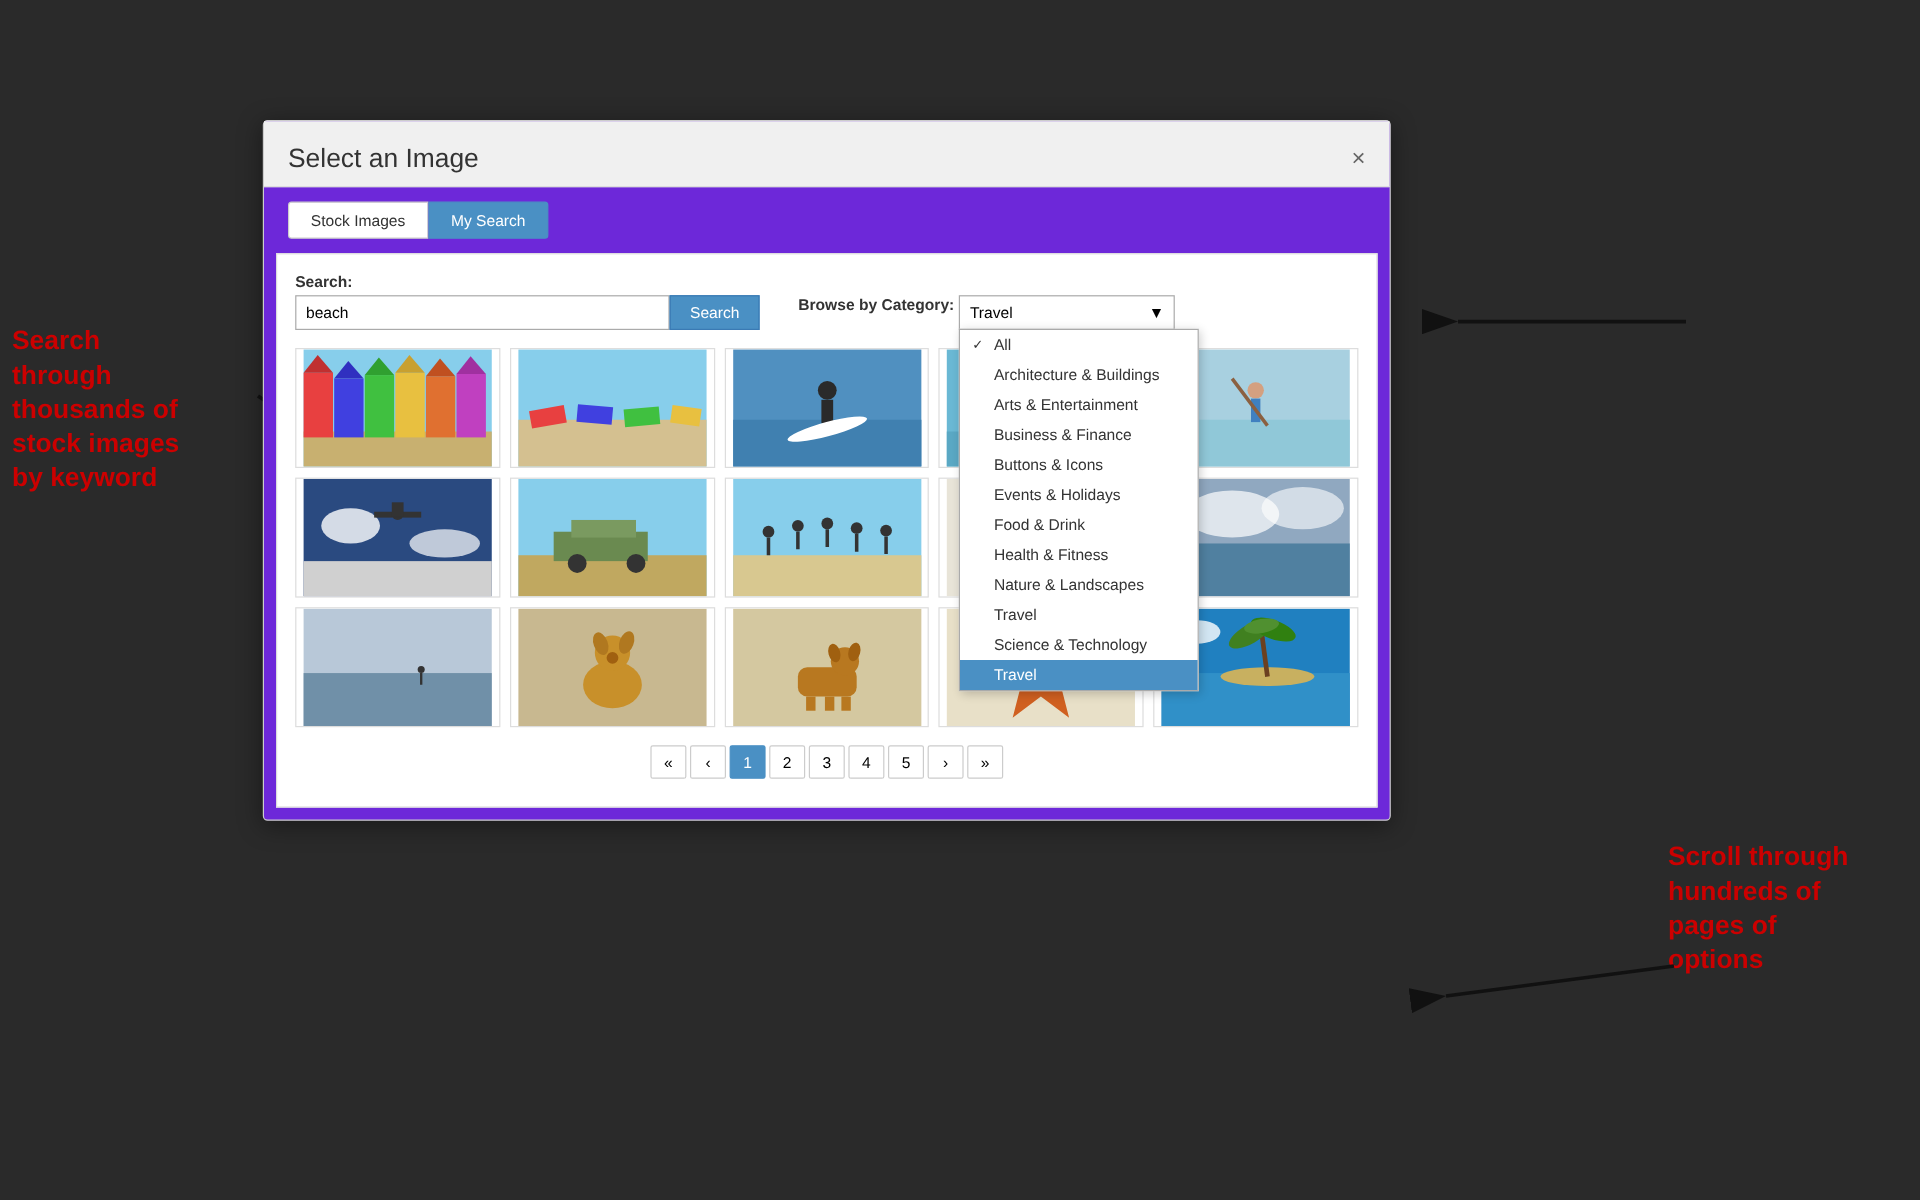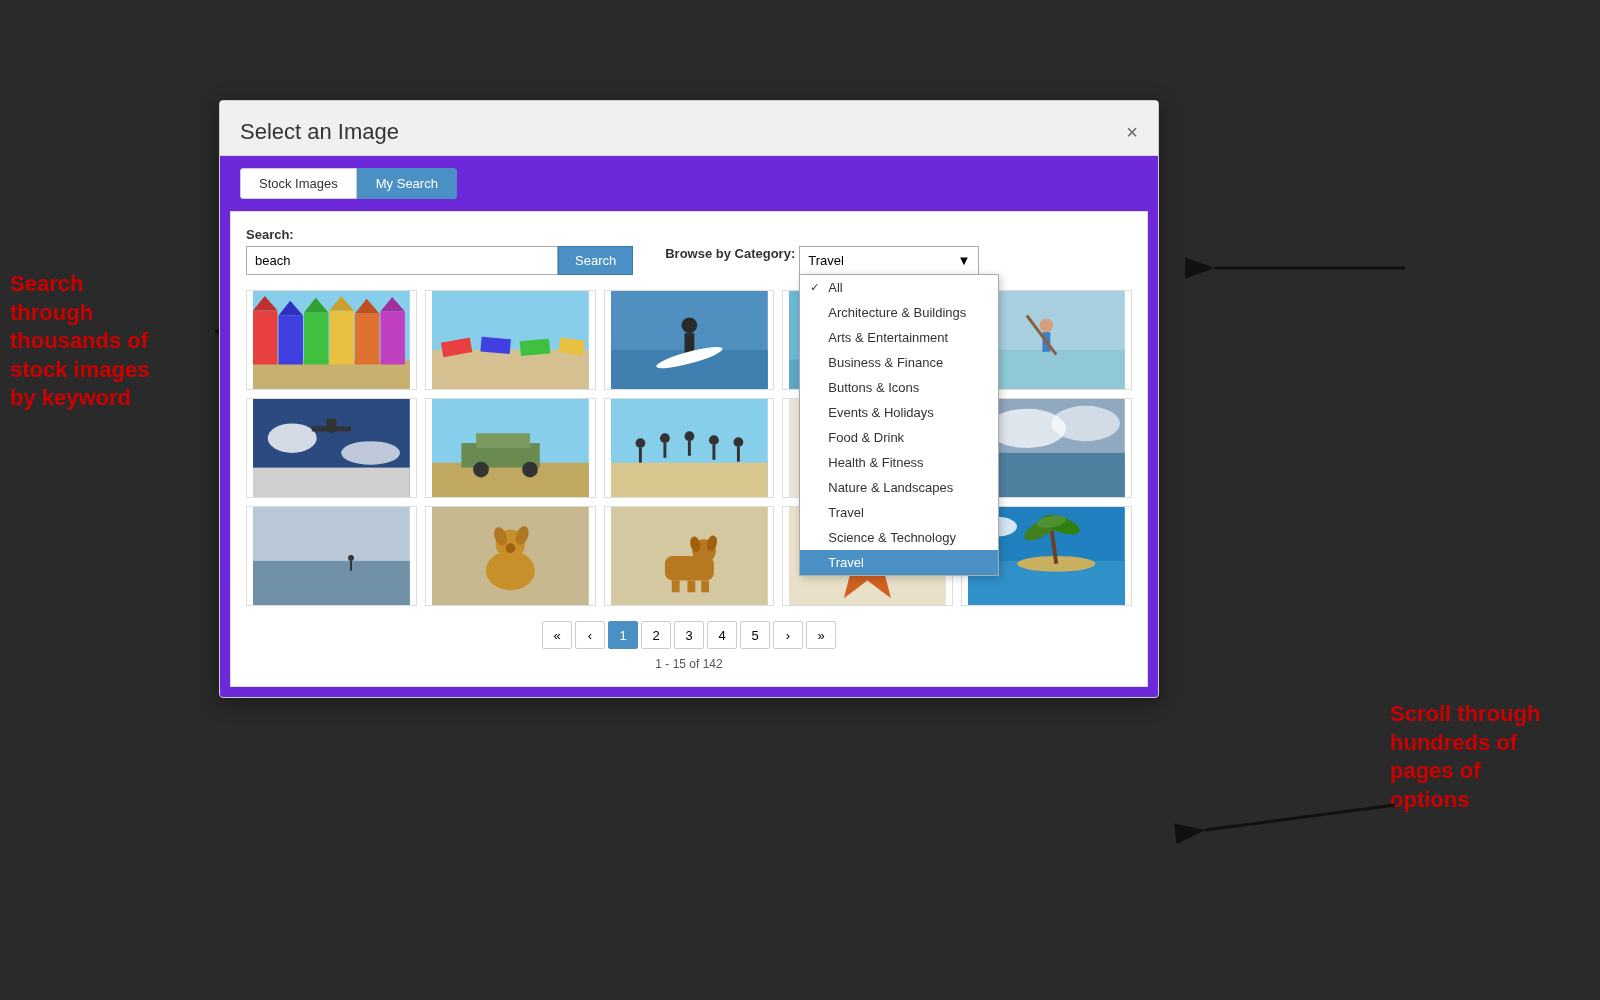--- a/index.html
+++ b/index.html
@@ -592,18 +592,17 @@
         <button class="page-btn">‹</button>
         <button class="page-btn active">1</button>
         <button class="page-btn">2</button>
         <button class="page-btn">3</button>
         <button class="page-btn">4</button>
         <button class="page-btn">5</button>
         <button class="page-btn">›</button>
         <button class="page-btn">»</button>
       </div>
 
-      <div class="page-info">1 - 15 of 142</div>
 
     </div>
   </div>
 
 </div>
 
 </body></html>

